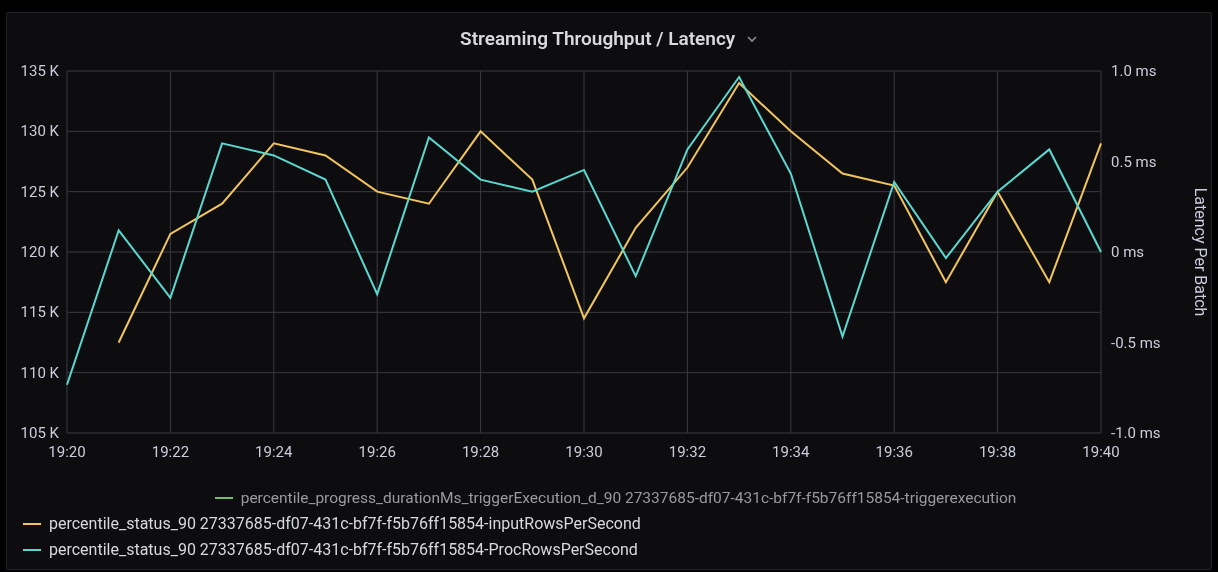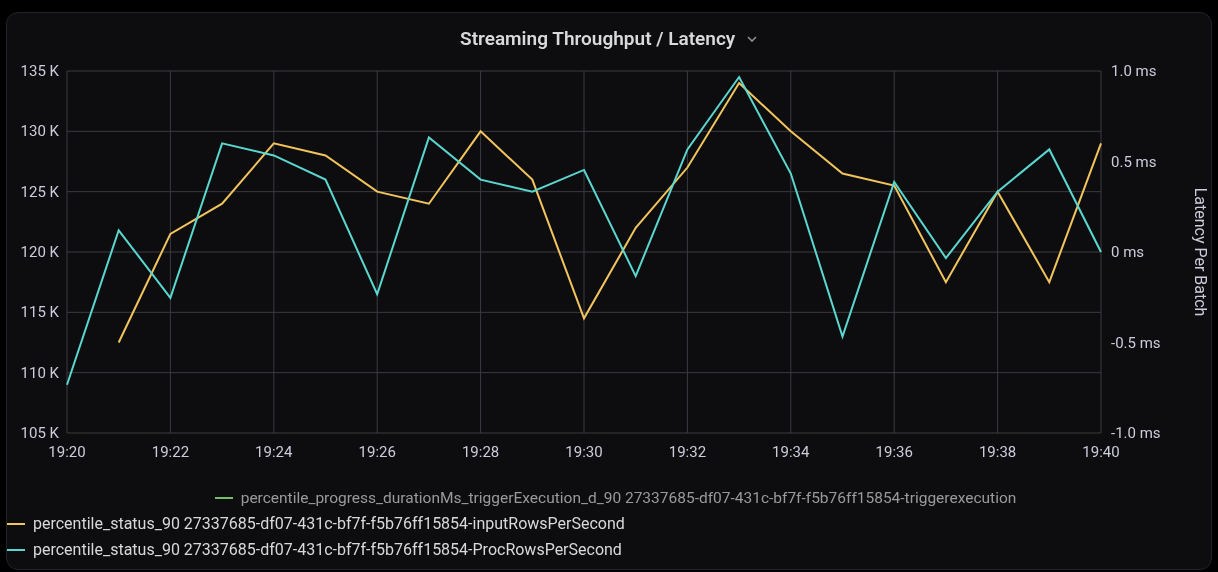--- a/index.html
+++ b/index.html
@@ -10,21 +10,21 @@
     font-family: -apple-system, BlinkMacSystemFont, "Segoe UI", Roboto, Arial, sans-serif;
     color: #ccccdc;
     overflow: hidden;
   }
   .panel {
     position: absolute;
     left: 6px; top: 12px;
     width: 1206px; height: 558px;
     background: #0d0d10;
     border: 1px solid #222228;
-    border-radius: 12px;
+    border-radius: 2px;
   }
   .title-row {
     width: 100%;
     text-align: center;
     padding-top: 14px;
     font-size: 19px;
     font-weight: 600;
     color: #d8d9da;
   }
   .title-row .chev {
@@ -73,21 +73,21 @@
     align-items: center;
     padding-left: 13px;
   }
   .legend-row.center { justify-content: center; color: #9a9a9a; font-size: 15.5px; }
   .legend-row .swatch {
     display: inline-block;
     width: 18px; height: 0;
     border-top: 2px solid;
     margin-right: 8px;
   }
-  .legend-row.left { padding-left: 0; }
+  .legend-row.left { padding-left: 16px; }
 </style>
 </head>
 <body>
 
 <div class="panel">
 
   <div class="title-row">
     <span>Streaming Throughput / Latency</span>
     <span class="chev">
       <svg width="12" height="12" viewBox="0 0 12 12">

